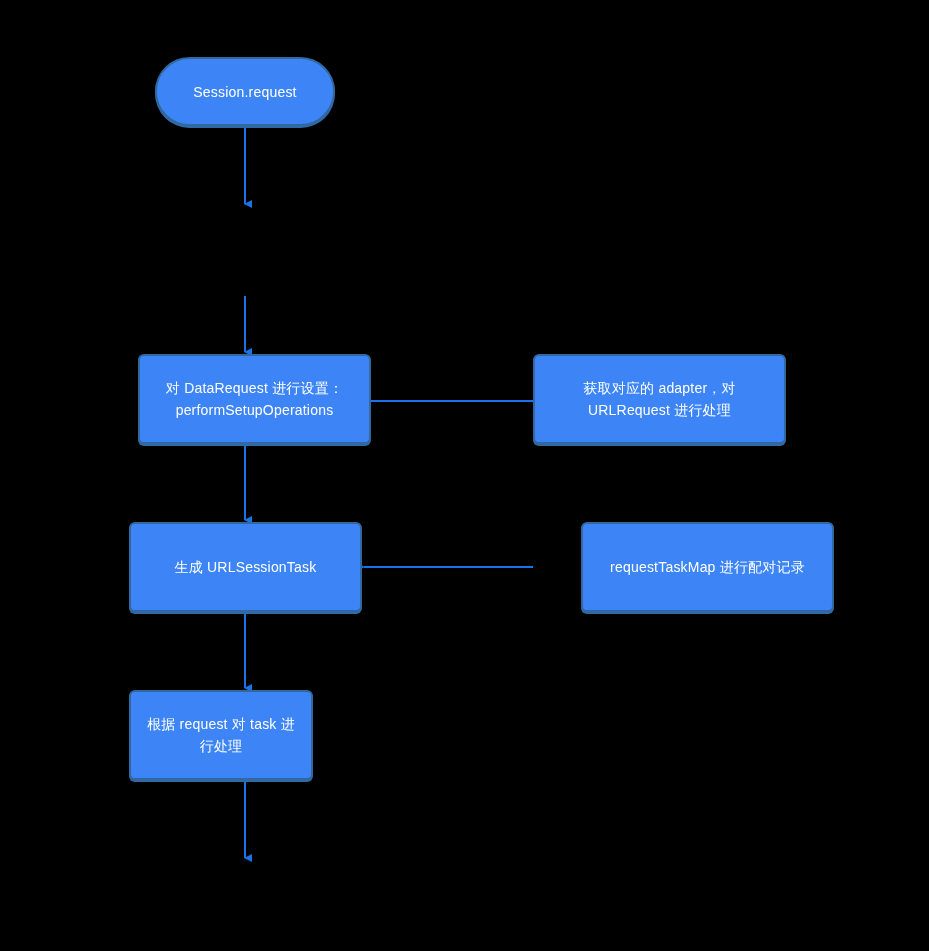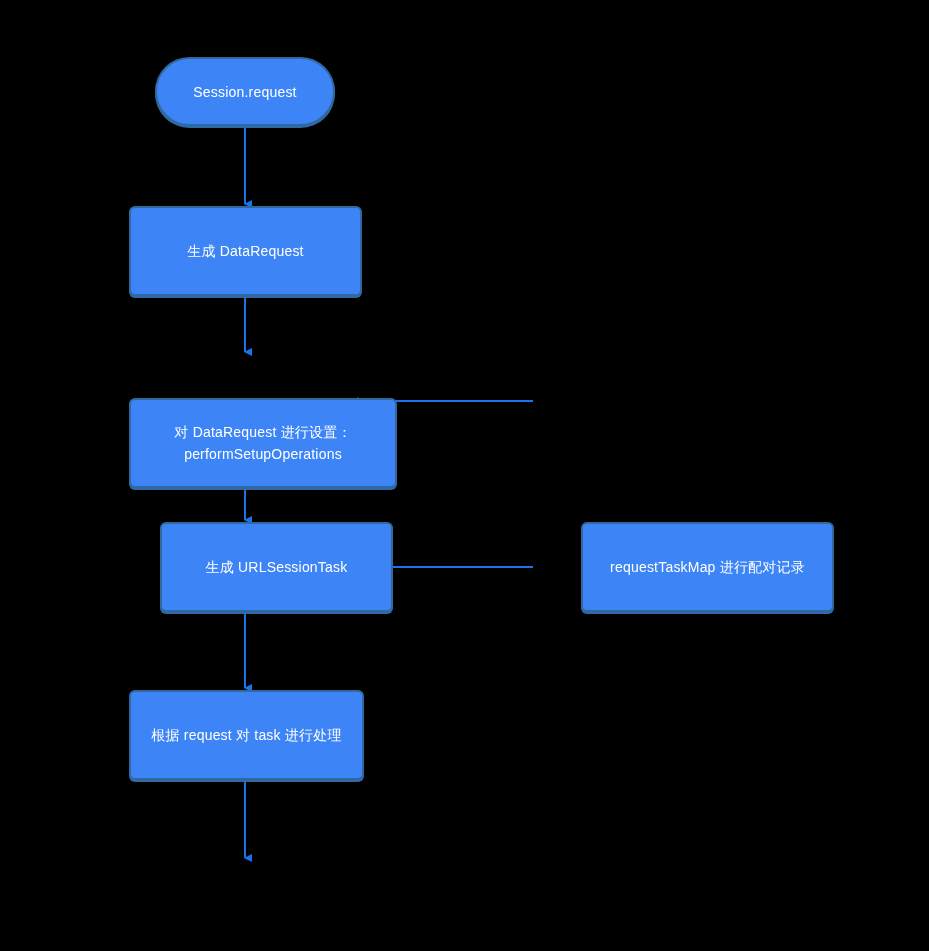--- a/index.html
+++ b/index.html
@@ -96,36 +96,37 @@
     </g>
     <g>
       <line x1="245" y1="780" x2="245" y2="858" stroke="#1a73e8" stroke-width="2" marker-end="url(#arrow-down)"></line>
     </g>
   </svg>
 
   <div class="node terminal" style="left:155px; top:57px; width:180px; height:69px;justify-content:center;">
     <span class="label">Session.request</span>
   </div>
 
-  <div class="node process" style="left:129px; top:206px; width:233px; height:90px;">
-    <span class="label">生成 DataRequest</span>
-  </div>
 
-  <div class="node process" style="left:129px; top:354px; width:268px; height:90px;margin-top:44px;">
+  <div class="node process" style="left:138px; top:354px; width:233px; height:90px;">
     <span class="label">对 DataRequest 进行设置：
 performSetupOperations</span>
   </div>
 
+  <div class="node process" style="left:533px; top:354px; width:253px; height:90px;">
+    <span class="label">获取对应的 adapter，对
+URLRequest 进行处理</span>
+  </div>
 
-  <div class="node process" style="left:129px; top:522px; width:233px; height:90px;margin-left:31px;">
+  <div class="node process" style="left:129px; top:522px; width:233px; height:90px;">
     <span class="label">生成 URLSessionTask</span>
   </div>
 
   <div class="node process" style="left:533px; top:522px; width:253px; height:90px;margin-left:48px;">
     <span class="label">requestTaskMap 进行配对记录</span>
   </div>
 
-  <div class="node process" style="left:129px; top:690px; width:235px; height:90px;">
+  <div class="node process" style="left:129px; top:690px; width:184px; height:90px;">
     <span class="label">根据 request 对 task 进行处理</span>
   </div>
 
 
 </div>
 
 </body></html>

